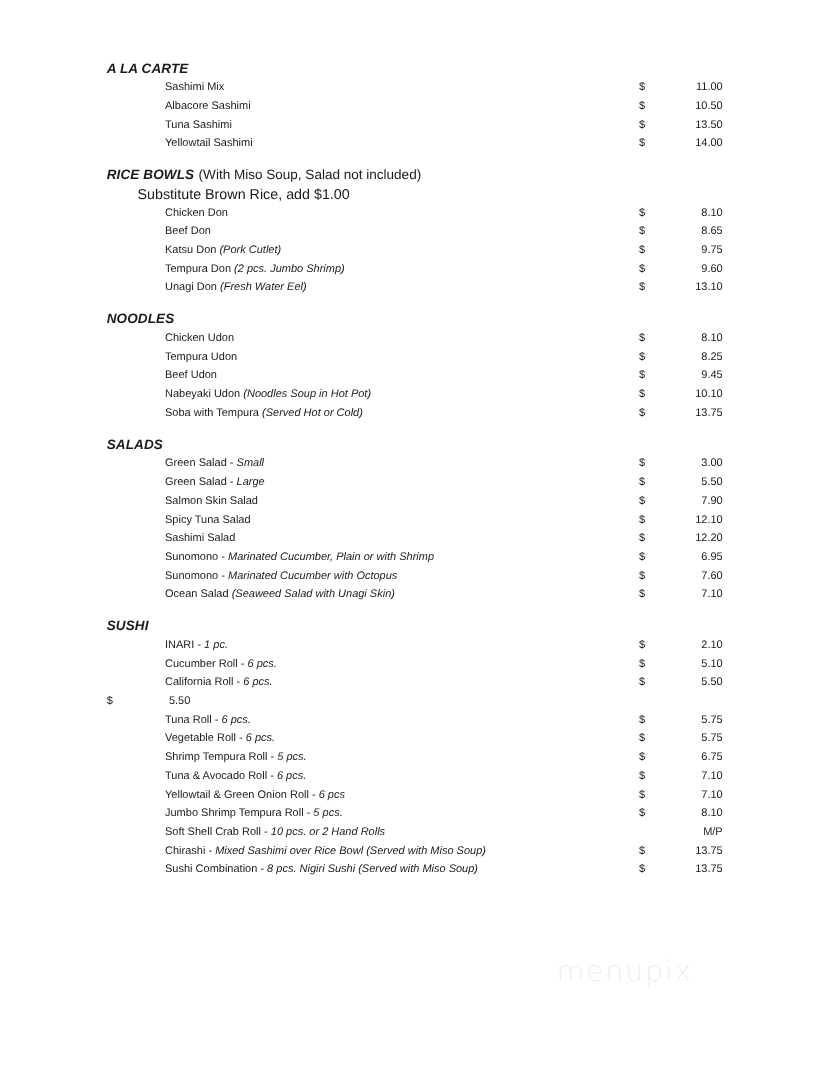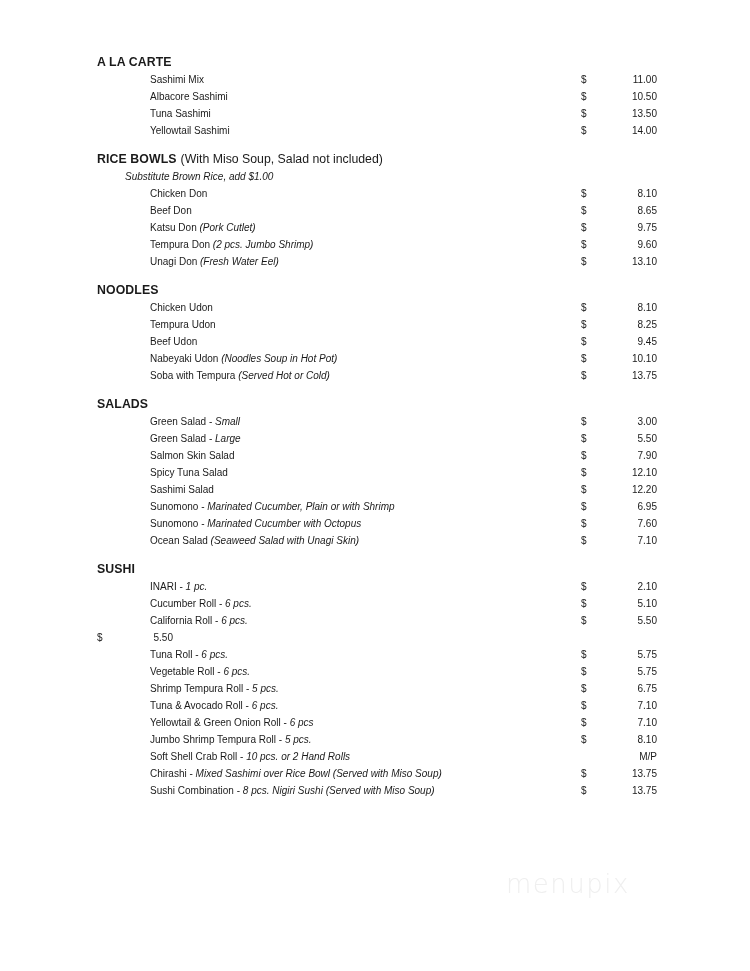--- a/index.html
+++ b/index.html
@@ -35,28 +35,28 @@
   .section-head {
     display: flex;
     align-items: baseline;
     font-size: 12.3px;
     line-height: 17px;
     white-space: nowrap;
   }
   .section-title {
     font-weight: bold;
     letter-spacing: 0.1px;
+    font-style: italic;
   }
   .section-note {
     margin-left: 4px;
   }
 
   .section-subnote {
-    font-style: italic;
-    font-size: 10px;
+    font-size: 13px;
     line-height: 17px;
     padding-left: 28px;
     white-space: nowrap;
   }
 
   .items { margin-top: 0; }
 
   .row {
     display: flex;
     align-items: baseline;

